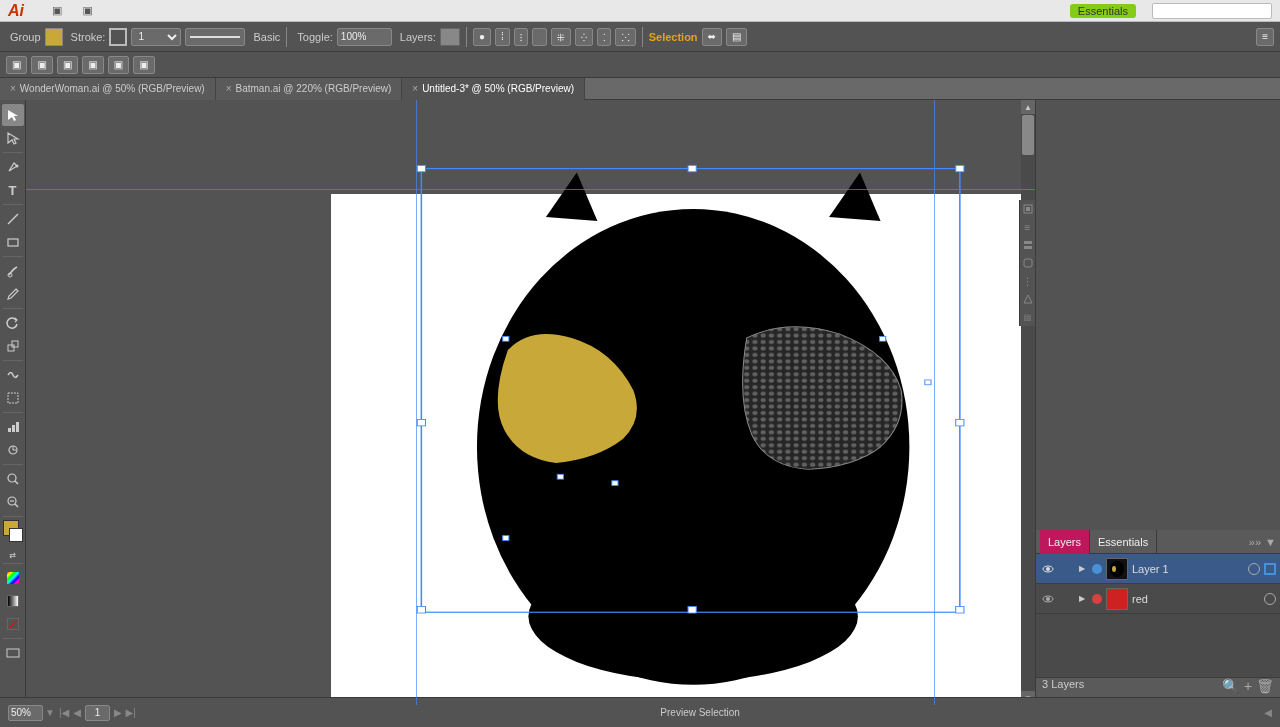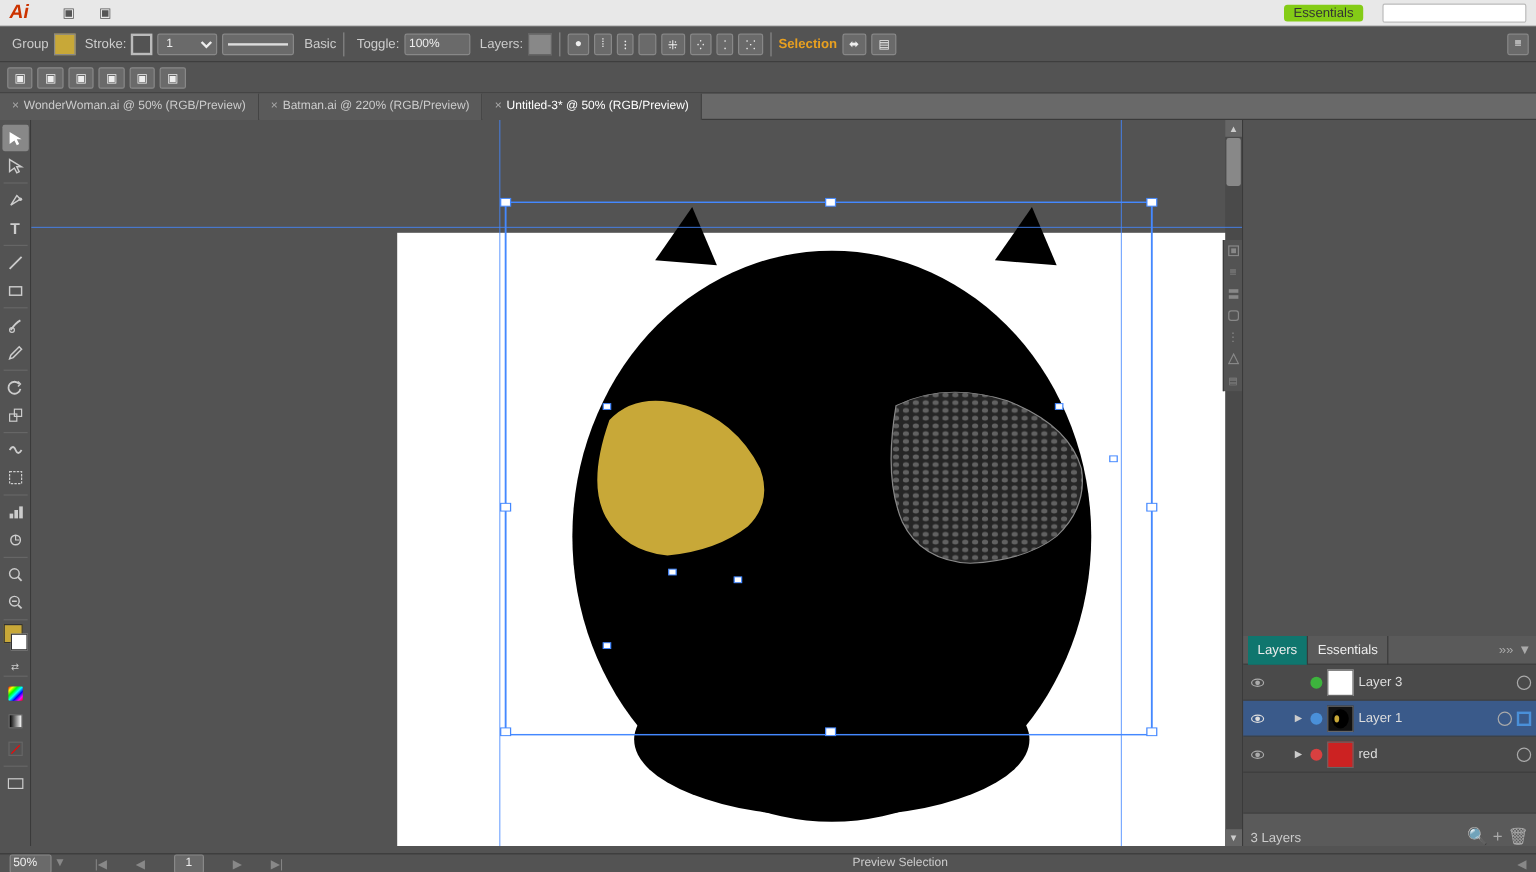--- a/index.html
+++ b/index.html
@@ -111,21 +111,21 @@
       flex: 1; background: #4a4a4a; display: flex; flex-direction: column;
     }
     #layers-header {
       height: 24px; background: #5a5a5a; display: flex; align-items: center;
       border-bottom: 1px solid #3a3a3a; padding: 0 4px;
     }
     .layers-tab {
       padding: 0 8px; height: 24px; display: flex; align-items: center;
       font-size: 11px; color: #eee; cursor: pointer; border-right: 1px solid #3a3a3a;
     }
-    .layers-tab.active { background: #0f766e; }
+    .layers-tab.active { background: #be185d; }
     .layers-header-icons {
       margin-left: auto; display: flex; gap: 4px; align-items: center;
     }
     .layers-header-icon { color: #aaa; font-size: 11px; cursor: pointer; }
 
     .layer-row {
       height: 30px; display: flex; align-items: center; padding: 0 4px; gap: 4px;
       border-bottom: 1px solid #3d3d3d; cursor: pointer;
     }
     .layer-row.selected { background: #3a5a8a; }
@@ -134,21 +134,21 @@
     .layer-color-dot { width: 10px; height: 10px; border-radius: 50%; flex-shrink: 0; }
     .layer-thumb {
       width: 22px; height: 22px; border: 1px solid #666; background: #fff;
       display: flex; align-items: center; justify-content: center; flex-shrink: 0;
     }
     .layer-name { font-size: 11px; color: #ddd; flex: 1; }
     .layer-circle { width: 12px; height: 12px; border-radius: 50%; border: 1px solid #aaa; flex-shrink: 0; }
     .layer-square { width: 12px; height: 12px; border: 2px solid #4a90d9; flex-shrink: 0; }
 
     #layers-footer {
-      height: 28px; background: #5a5a5a; display: flex; align-items: flex-end;
+      height: 28px; background: #5a5a5a; display: flex; align-items: flex-start;
       padding: 0 6px; border-top: 1px solid #3a3a3a; gap: 4px;
     }
     .footer-text { font-size: 11px; color: #ccc; flex: 1; }
     .footer-btn { font-size: 14px; color: #aaa; cursor: pointer; }
 
     
     #statusbar {
       position: absolute; bottom: 0; left: 0; right: 0; height: 22px;
       background: #535353; border-top: 1px solid #3a3a3a;
       display: flex; align-items: center; padding: 0 8px; gap: 8px;
@@ -456,34 +456,20 @@
 
       <div id="layers-header">
         <div class="layers-tab active">Layers</div>
         <div class="layers-tab">Essentials</div>
         <div class="layers-header-icons">
           <span class="layers-header-icon">»»</span>
           <span class="layers-header-icon">▼</span>
         </div>
       </div>
 
-      <div class="layer-row">
-        <div class="layer-eye">
-          <svg width="12" height="8" viewBox="0 0 12 8">
-              <ellipse cx="6" cy="4" rx="5" ry="3" fill="none" stroke="#aaa" stroke-width="1"></ellipse>
-              <circle cx="6" cy="4" r="2" fill="#aaa"></circle>
-            </svg>
-        </div>
-        <div style="width:12px;"></div>
-        <div class="layer-expand"></div>
-        <div class="layer-color-dot" style="background:#3db33d;"></div>
-        <div class="layer-thumb" style="background:#fff;"></div>
-        <span class="layer-name">Layer 3</span>
-        <div class="layer-circle"></div>
-      </div>
 
       <div class="layer-row selected">
         <div class="layer-eye">
           <svg width="12" height="8" viewBox="0 0 12 8">
               <ellipse cx="6" cy="4" rx="5" ry="3" fill="none" stroke="#ddd" stroke-width="1"></ellipse>
               <circle cx="6" cy="4" r="2" fill="#ddd"></circle>
             </svg>
         </div>
         <div style="width:12px;display:flex;align-items:center;justify-content:center;"></div>
         <div class="layer-expand" style="color:#ccc;">▶</div>
@@ -524,21 +510,21 @@
       <div id="layers-footer">
         <span class="footer-text">3 Layers</span>
         <span class="footer-btn">🔍</span>
         <span class="footer-btn">+</span>
         <span class="footer-btn">🗑</span>
       </div>
     </div>
   </div>
 </div>
 
-<div id="statusbar" style="position:absolute;bottom:0;left:0;right:0;height:16px;background:#535353;border-top:1px solid #3a3a3a;display:flex;align-items:center;padding:0 8px;gap:24px;">
+<div id="statusbar" style="position:absolute;bottom:0;left:0;right:0;height:30px;background:#535353;border-top:1px solid #3a3a3a;display:flex;align-items:center;padding:0 8px;gap:4px;">
   <div style="display:flex;align-items:center;gap:2px;">
     <input style="width: 35px; height: 16px; background: rgb(106, 106, 106); border: 1px solid rgb(136, 136, 136); color: rgb(238, 238, 238); font-size: 10px; padding: 0px 2px; border-radius: 2px;" value="50%">
     <span style="font-size:10px;color:#888;">▼</span>
   </div>
   <span style="font-size:10px;color:#888;">|◀</span>
   <span style="font-size:10px;color:#888;">◀</span>
   <input style="width: 25px; height: 16px; background: rgb(106, 106, 106); border: 1px solid rgb(136, 136, 136); color: rgb(238, 238, 238); font-size: 10px; padding: 0px 2px; text-align: center; border-radius: 2px;" value="1">
   <span style="font-size:10px;color:#888;">▶</span>
   <span style="font-size:10px;color:#888;">▶|</span>
   <div style="flex:1;"></div>

